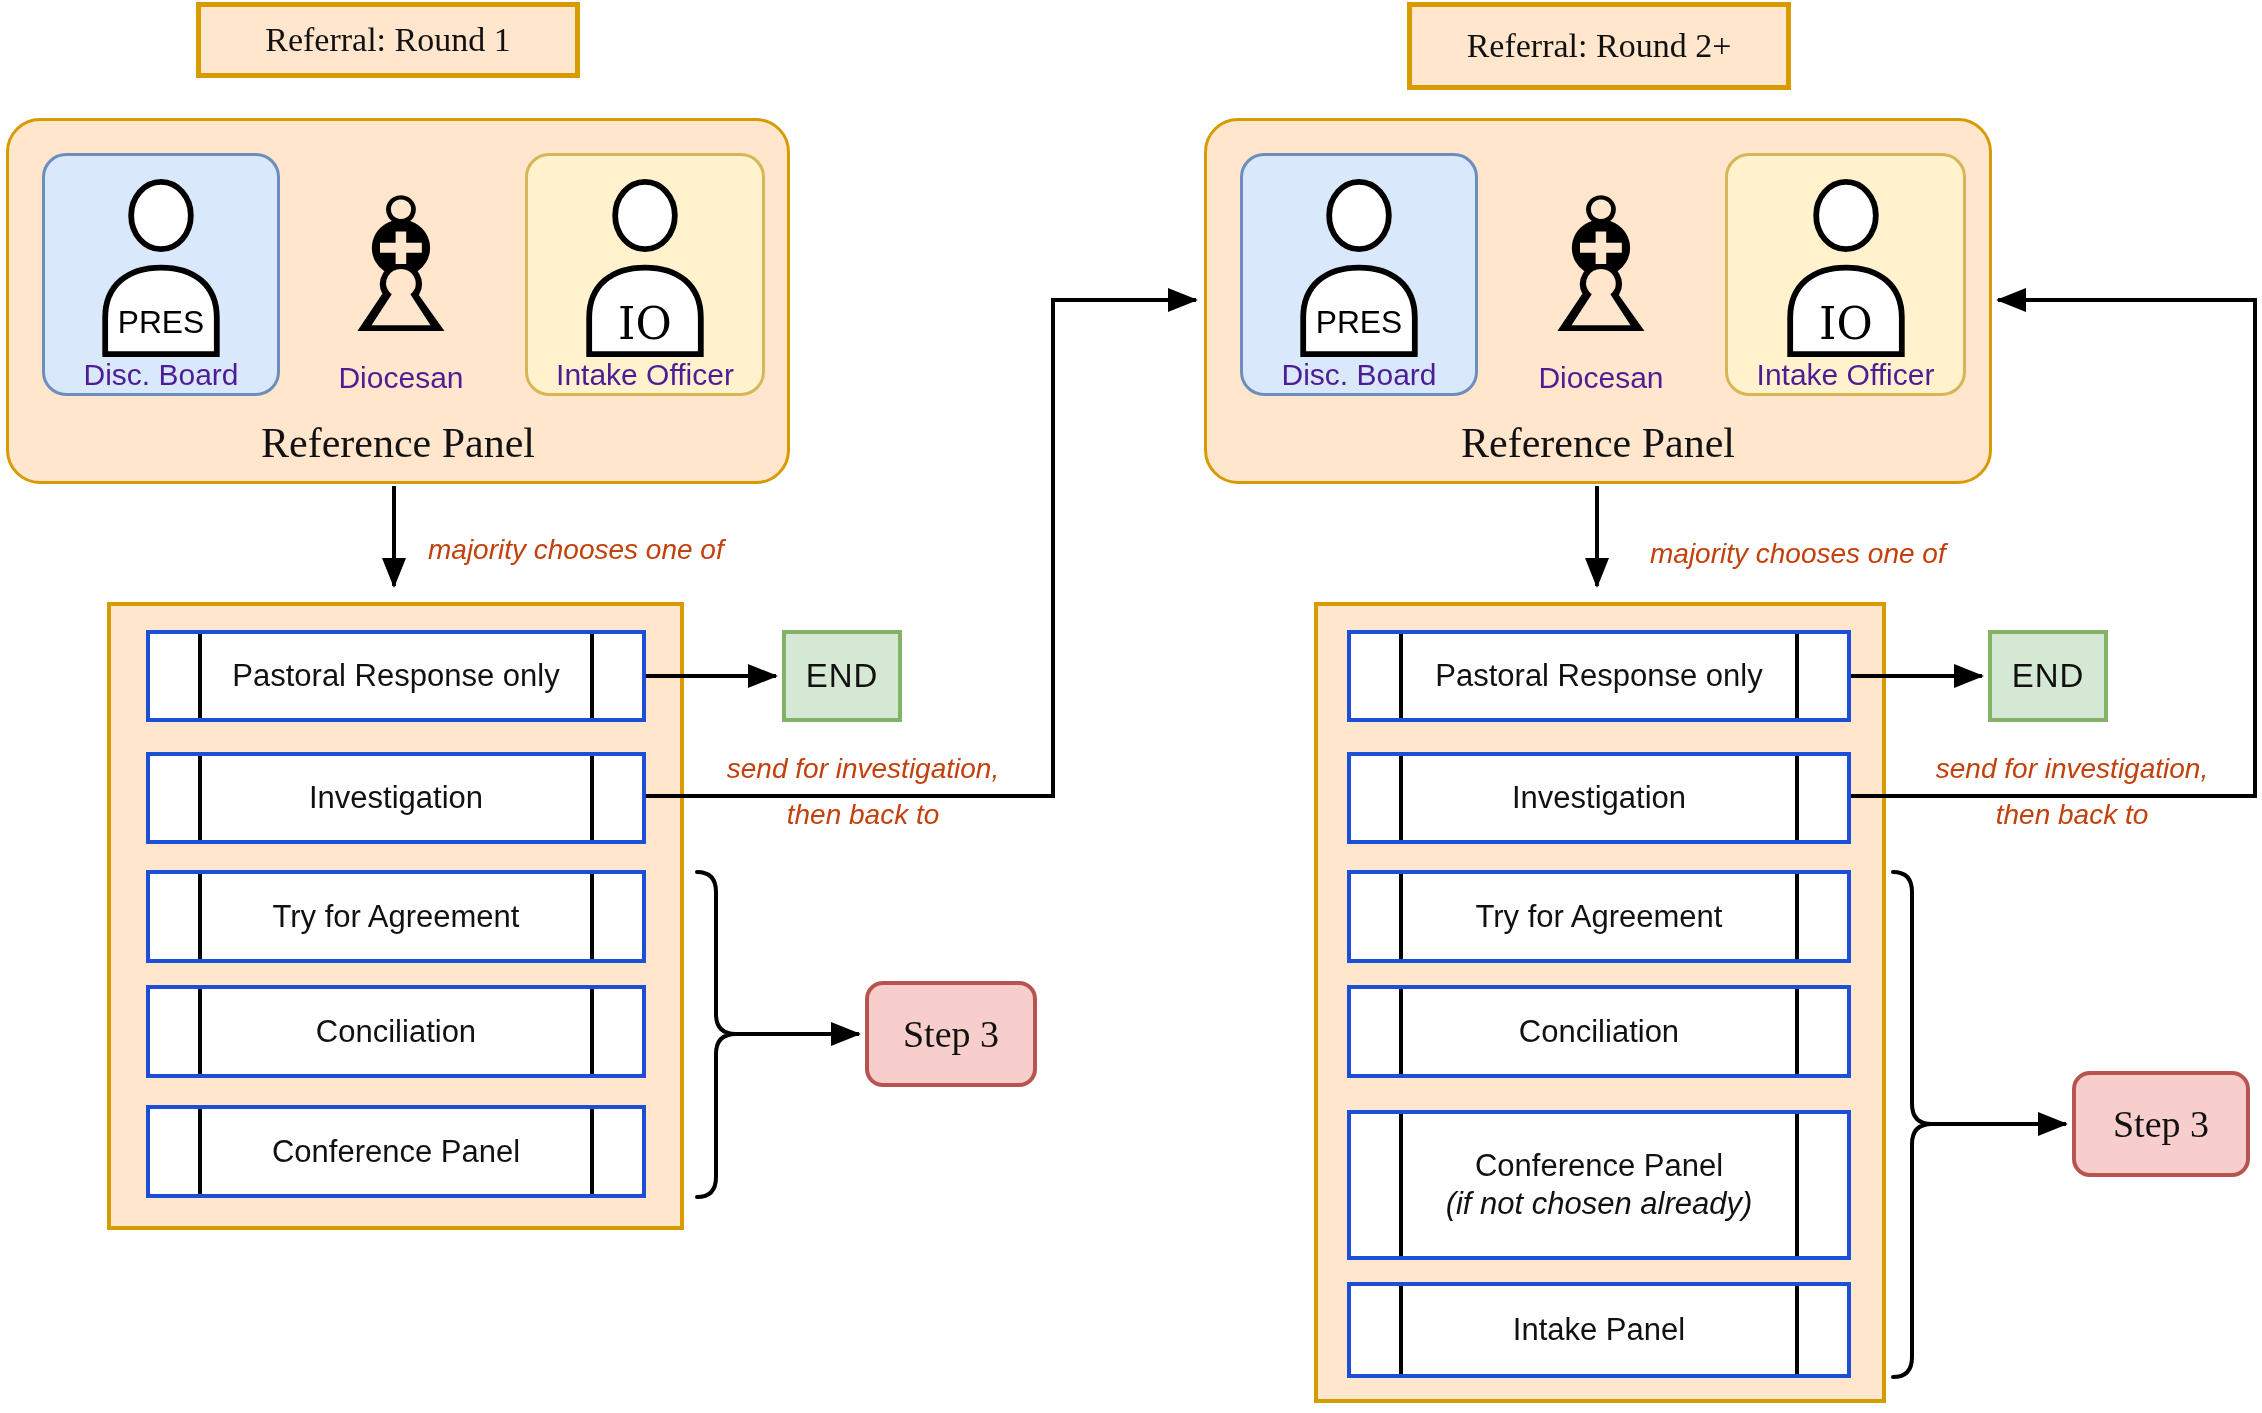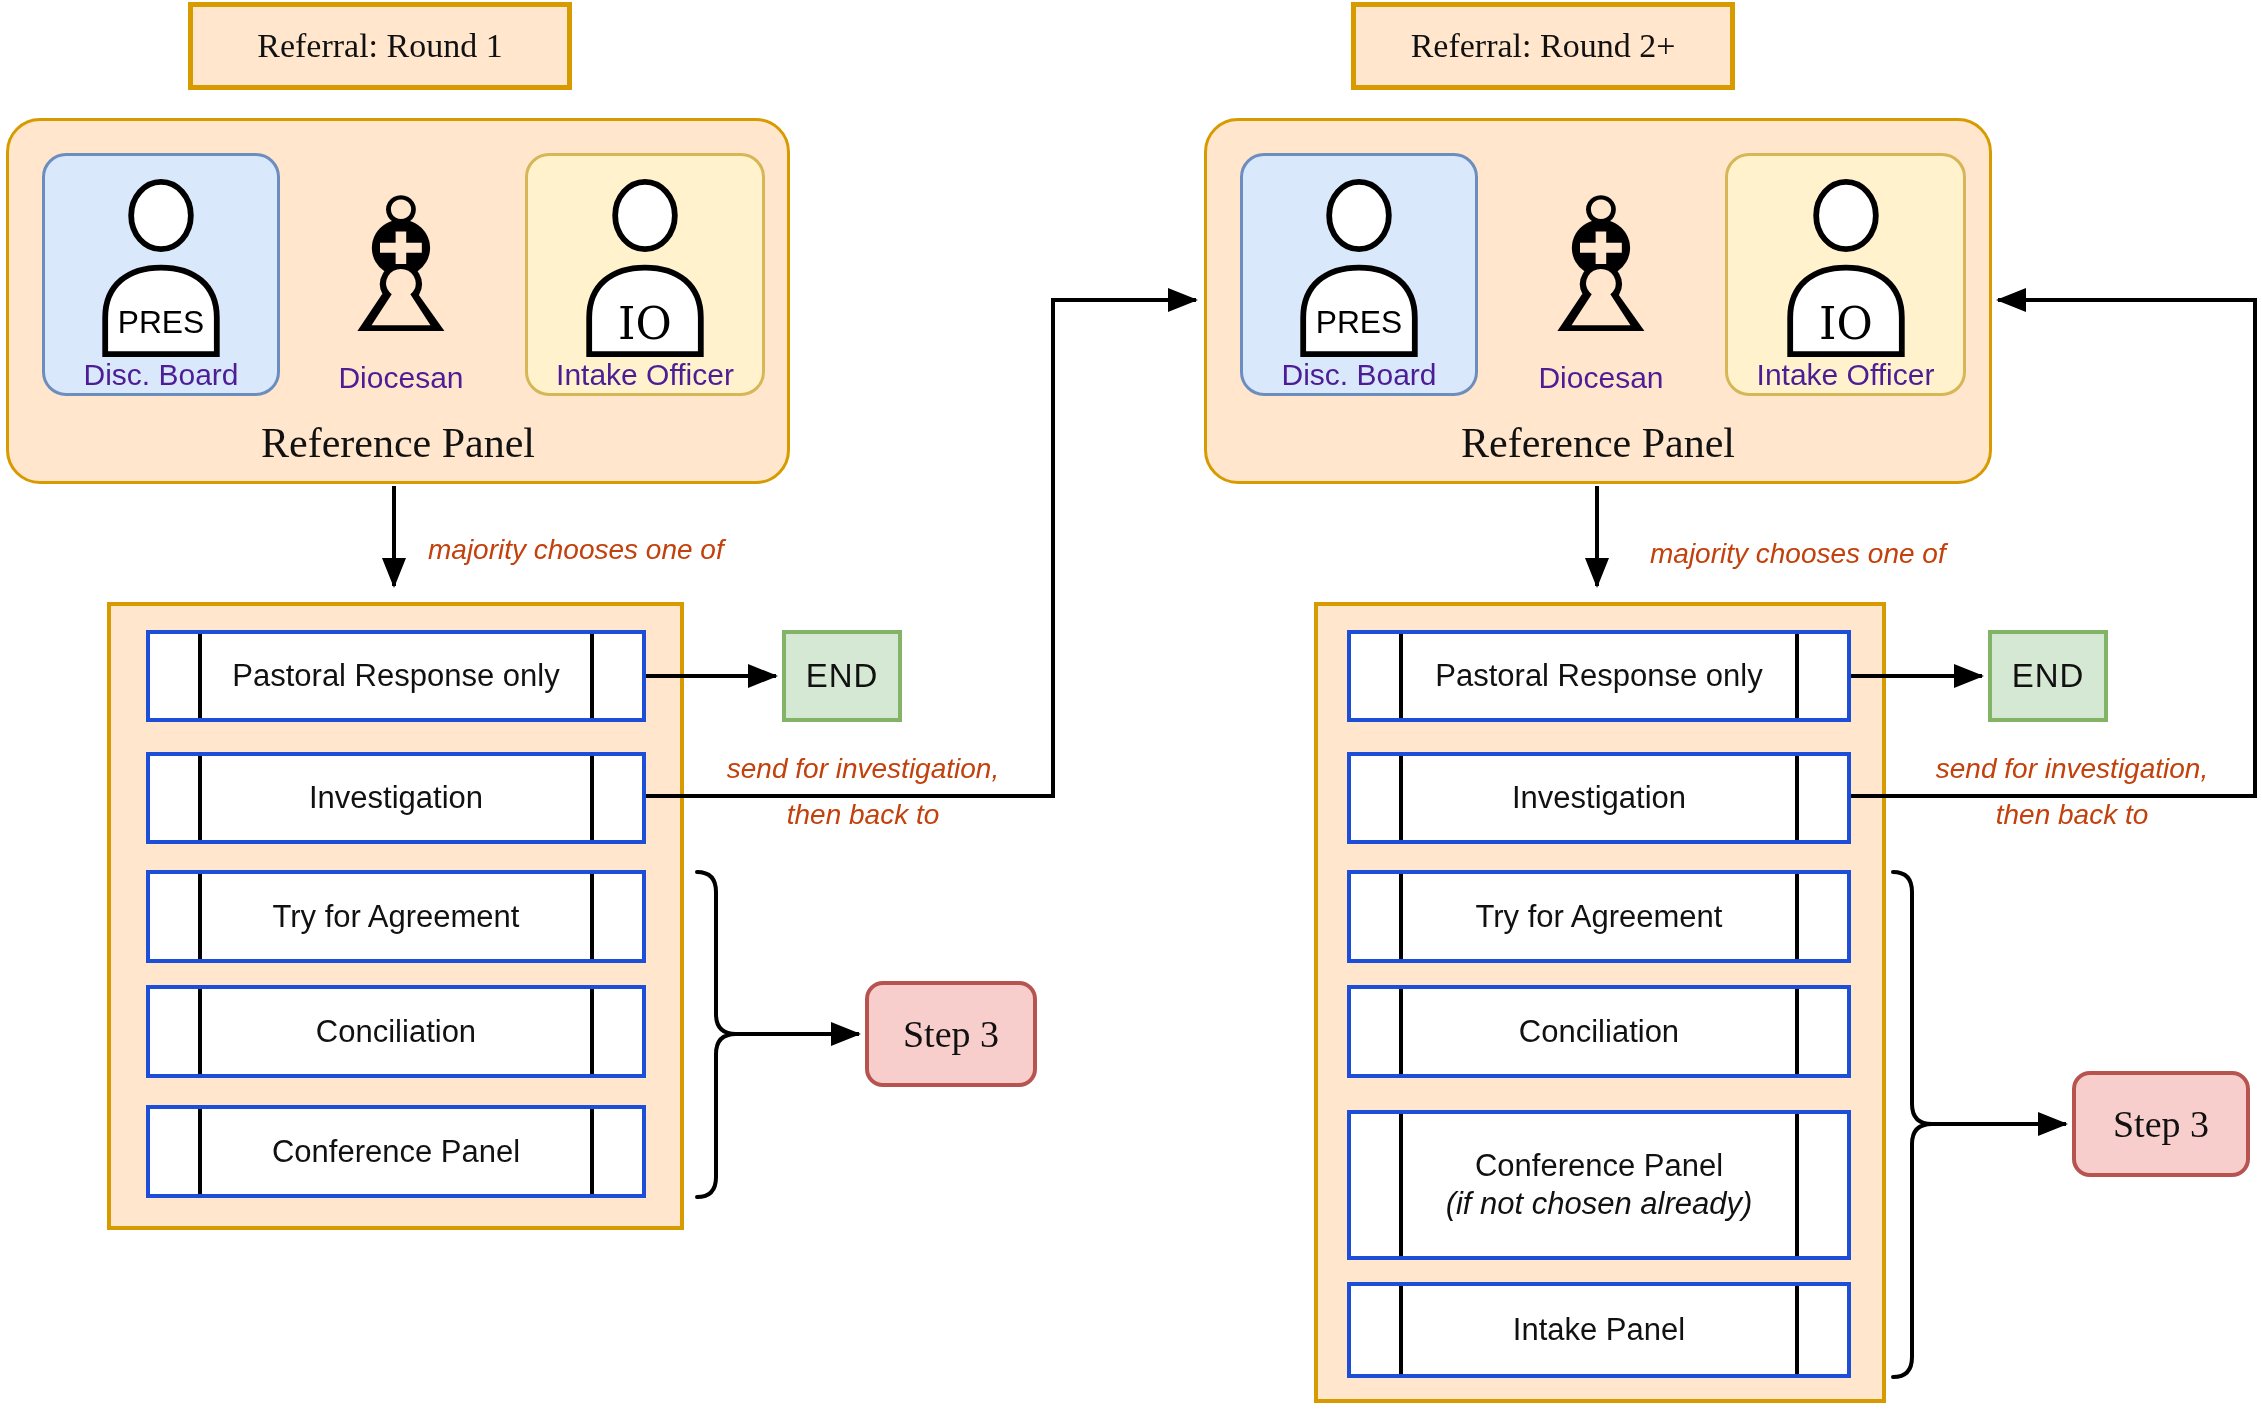--- a/index.html
+++ b/index.html
@@ -53,21 +53,21 @@
   .chest-sans{font-family:"Liberation Sans",sans-serif;}
   .chest-serif{font-family:"DejaVu Serif",serif;}
 
   svg.overlay{position:absolute;left:0;top:0;pointer-events:none;}
 </style>
 </head>
 <body>
 
 <div class="canvas">
 
-  <div class="abs title-box" style="left:188px;top:2px;width:384px;height:88px;">
+  <div class="abs title-box" style="left:196px;top:2px;width:384px;height:76px;">
     <span>Referral: Round 1</span>
   </div>
 
   <div class="abs ref-panel" style="left:6px;top:118px;width:784px;height:366px;">
 
     <div class="abs member-box blue" style="left:33px;top:32px;width:238px;height:243px;">
       <svg class="person-svg" width="140" height="178" viewBox="0 0 140 185">
         <ellipse cx="70" cy="38" rx="31" ry="35" fill="#fff" stroke="#000" stroke-width="6"></ellipse>
         <path d="M12,182 L12,144 C12,110 36,92 70,92 C104,92 128,110 128,144 L128,182 Z" fill="#fff" stroke="#000" stroke-width="6"></path>
         <text class="chest-sans" x="70" y="160" text-anchor="middle" font-size="33" fill="#000">PRES</text>
@@ -118,21 +118,21 @@
 
   <div class="abs note center" style="left:698px;top:746px;width:330px;">
     <span>send for investigation,</span><br>
     <span>then back to</span>
   </div>
 
   <div class="abs step-box" style="left:865px;top:981px;width:172px;height:106px;">
     <span>Step 3</span>
   </div>
 
-  <div class="abs title-box" style="left:1351px;top:2px;width:384px;height:88px;">
+  <div class="abs title-box" style="left:1407px;top:2px;width:384px;height:88px;">
     <span>Referral: Round 2+</span>
   </div>
 
   <div class="abs ref-panel" style="left:1204px;top:118px;width:788px;height:366px;">
 
     <div class="abs member-box blue" style="left:33px;top:32px;width:238px;height:243px;">
       <svg class="person-svg" width="140" height="178" viewBox="0 0 140 185">
         <ellipse cx="70" cy="38" rx="31" ry="35" fill="#fff" stroke="#000" stroke-width="6"></ellipse>
         <path d="M12,182 L12,144 C12,110 36,92 70,92 C104,92 128,110 128,144 L128,182 Z" fill="#fff" stroke="#000" stroke-width="6"></path>
         <text class="chest-sans" x="70" y="160" text-anchor="middle" font-size="33" fill="#000">PRES</text>

